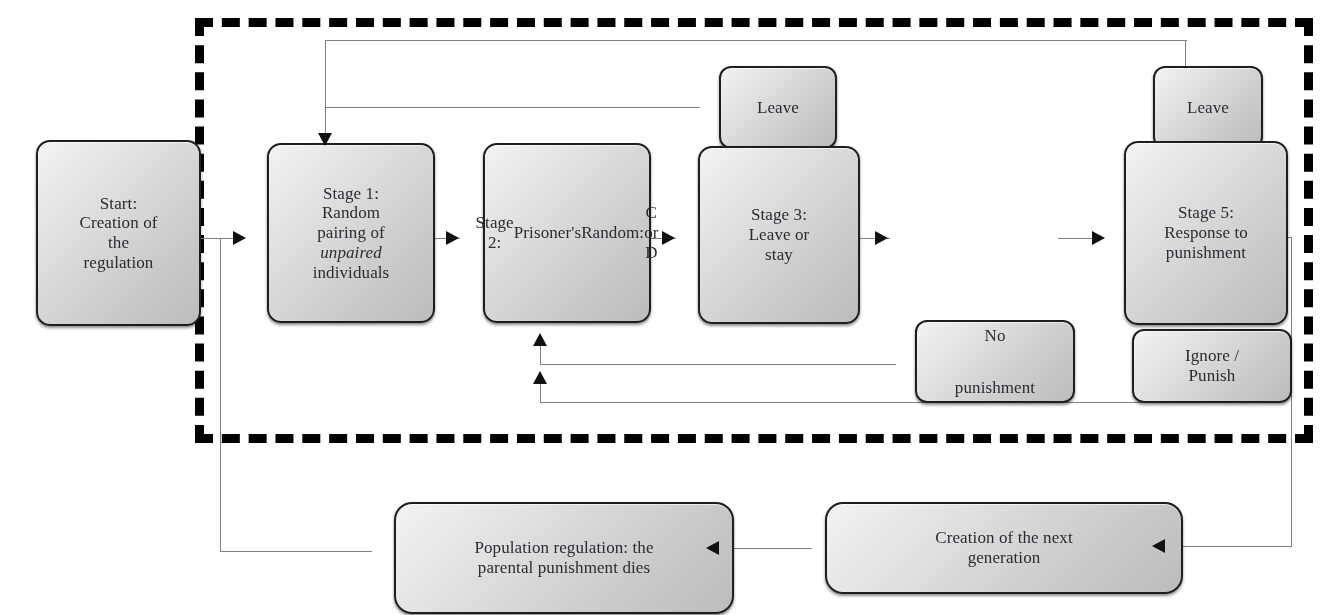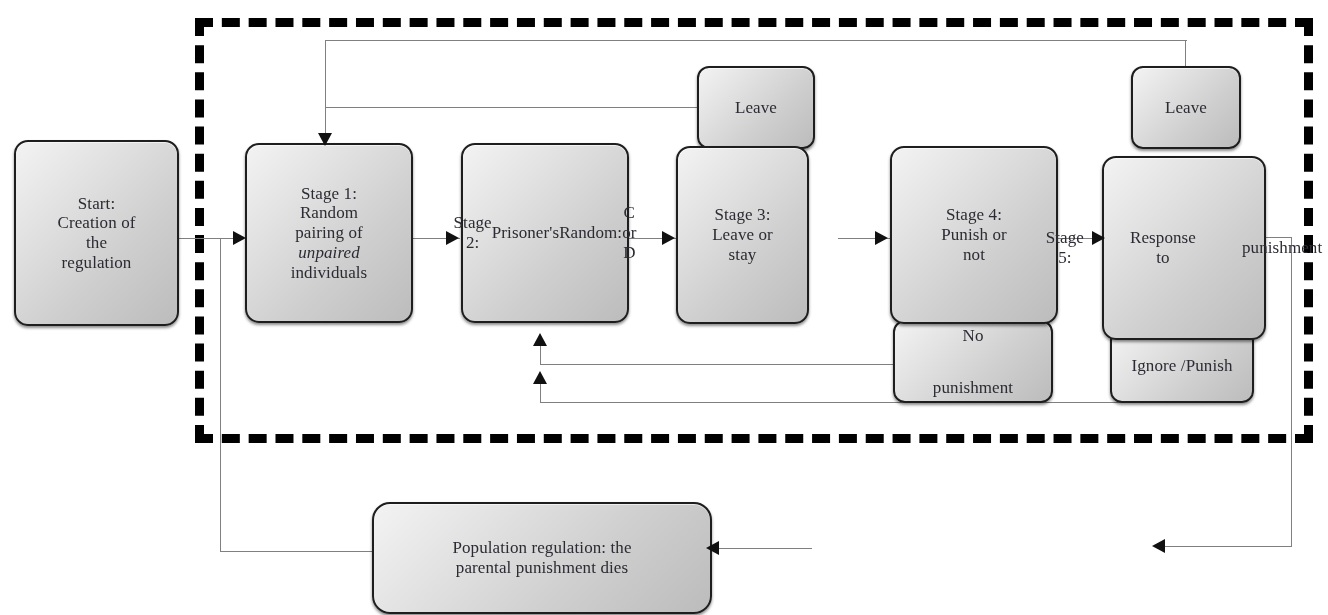--- a/index.html
+++ b/index.html
@@ -27,20 +27,21 @@
     text-align:center;
     color:#2b2b33;
     border:2.2px solid #1e1e1e;
     border-radius:14px;
     background:linear-gradient(135deg,#f3f3f3 0%,#e3e3e3 28%,#cfcfcf 62%,#bcbcbc 100%);
     box-shadow:0 2px 3px rgba(0,0,0,.45), inset 0 1px 0 rgba(255,255,255,.6);
     line-height:1.16;
     font-size:17px;
     letter-spacing:.1px;
     padding:2px 4px;
+    margin-left:22px;
   }
   .node span.tx{display:block;}
   .node i{}
   
   .satellite{border-radius:12px;font-size:17px;}
   
   .behind{z-index:1;}
   .front{z-index:3;}
 
   
@@ -108,21 +109,21 @@
 
   <div class="node satellite behind" style="left:1131px;top:66px;width:110px;height:83px;">
     <span class="tx">Leave</span>
   </div>
 
   <div class="node satellite behind" style="left:893px;top:320px;width:160px;height:83px;flex-direction:column;gap:32px;">
     <span class="tx">No</span>
     <span class="tx">punishment</span>
   </div>
 
-  <div class="node satellite behind" style="left:1110px;top:329px;width:144px;height:74px;flex-direction:row;">
+  <div class="node satellite behind" style="left:1110px;top:329px;width:160px;height:74px;flex-direction:column;">
     <span class="tx">Ignore /</span>
     <span class="tx">Punish</span>
   </div>
 
   <div class="node front" style="left:14px;top:140px;width:165px;height:186px;flex-direction:column;">
     <span class="tx">Start:</span>
     <span class="tx">Creation of</span>
     <span class="tx">the</span>
     <span class="tx">regulation</span>
   </div>
@@ -135,37 +136,36 @@
     <span class="tx">individuals</span>
   </div>
 
   <div class="node front" style="left:461px;top:143px;width:168px;height:180px;flex-direction:row;">
     <span class="tx">Stage 2:</span>
     <span class="tx">Prisoner's</span>
     <span class="tx">Random:</span>
     <span class="tx">C or D</span>
   </div>
 
-  <div class="node front" style="left:676px;top:146px;width:133px;height:178px;flex-direction:column;align-items:center;">
+  <div class="node front" style="left:676px;top:146px;width:162px;height:178px;flex-direction:column;align-items:center;">
     <span class="tx">Stage 3:</span>
     <span class="tx">Leave or</span>
     <span class="tx">stay</span>
   </div>
 
-  <div class="node front" style="left:890px;top:146px;width:168px;height:178px;flex-direction:column;">
-    <span class="tx">Stage 4:</span>
-    <span class="tx">Punish or</span>
-    <span class="tx">not</span>
-  </div>
 
-  <div class="node front" style="left:1102px;top:156px;width:164px;height:184px;flex-direction:row;gap:46px;">
+  <div class="node front" style="left:1102px;top:141px;width:164px;height:184px;flex-direction:column;">
     <span class="tx">Stage 5:</span>
     <span class="tx">Response to</span>
     <span class="tx">punishment</span>
   </div>
 
   <div class="node front" style="left:372px;top:502px;width:340px;height:112px;flex-direction:column;border-radius:18px;">
     <span class="tx">Population regulation: the</span>
     <span class="tx">parental punishment dies</span>
   </div>
 
+  <div class="node front" style="left:803px;top:502px;width:358px;height:92px;flex-direction:column;border-radius:18px;">
+    <span class="tx">Creation of the next</span>
+    <span class="tx">generation</span>
+  </div>
 
 </div>
 
 </body></html>

